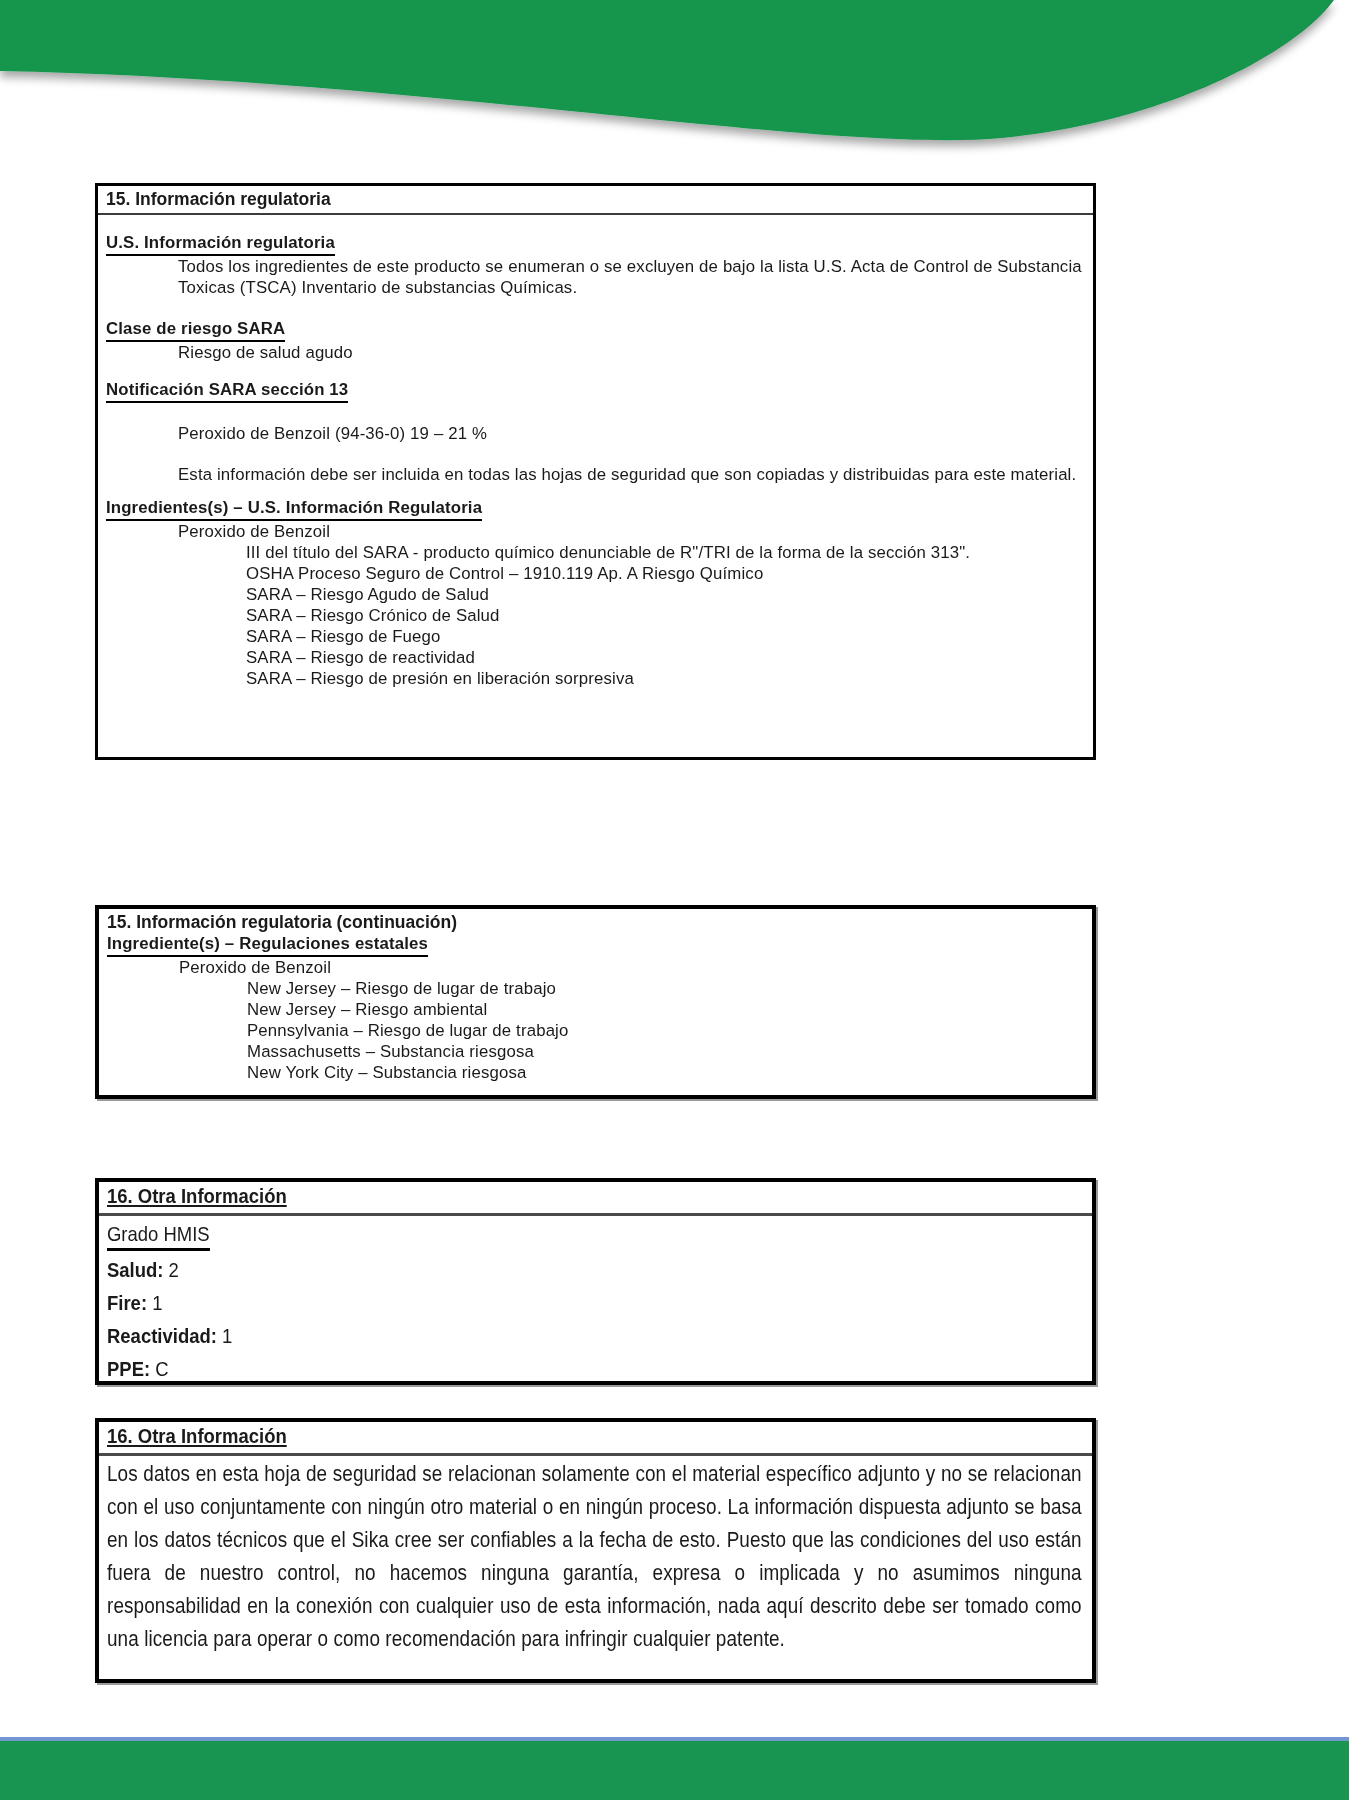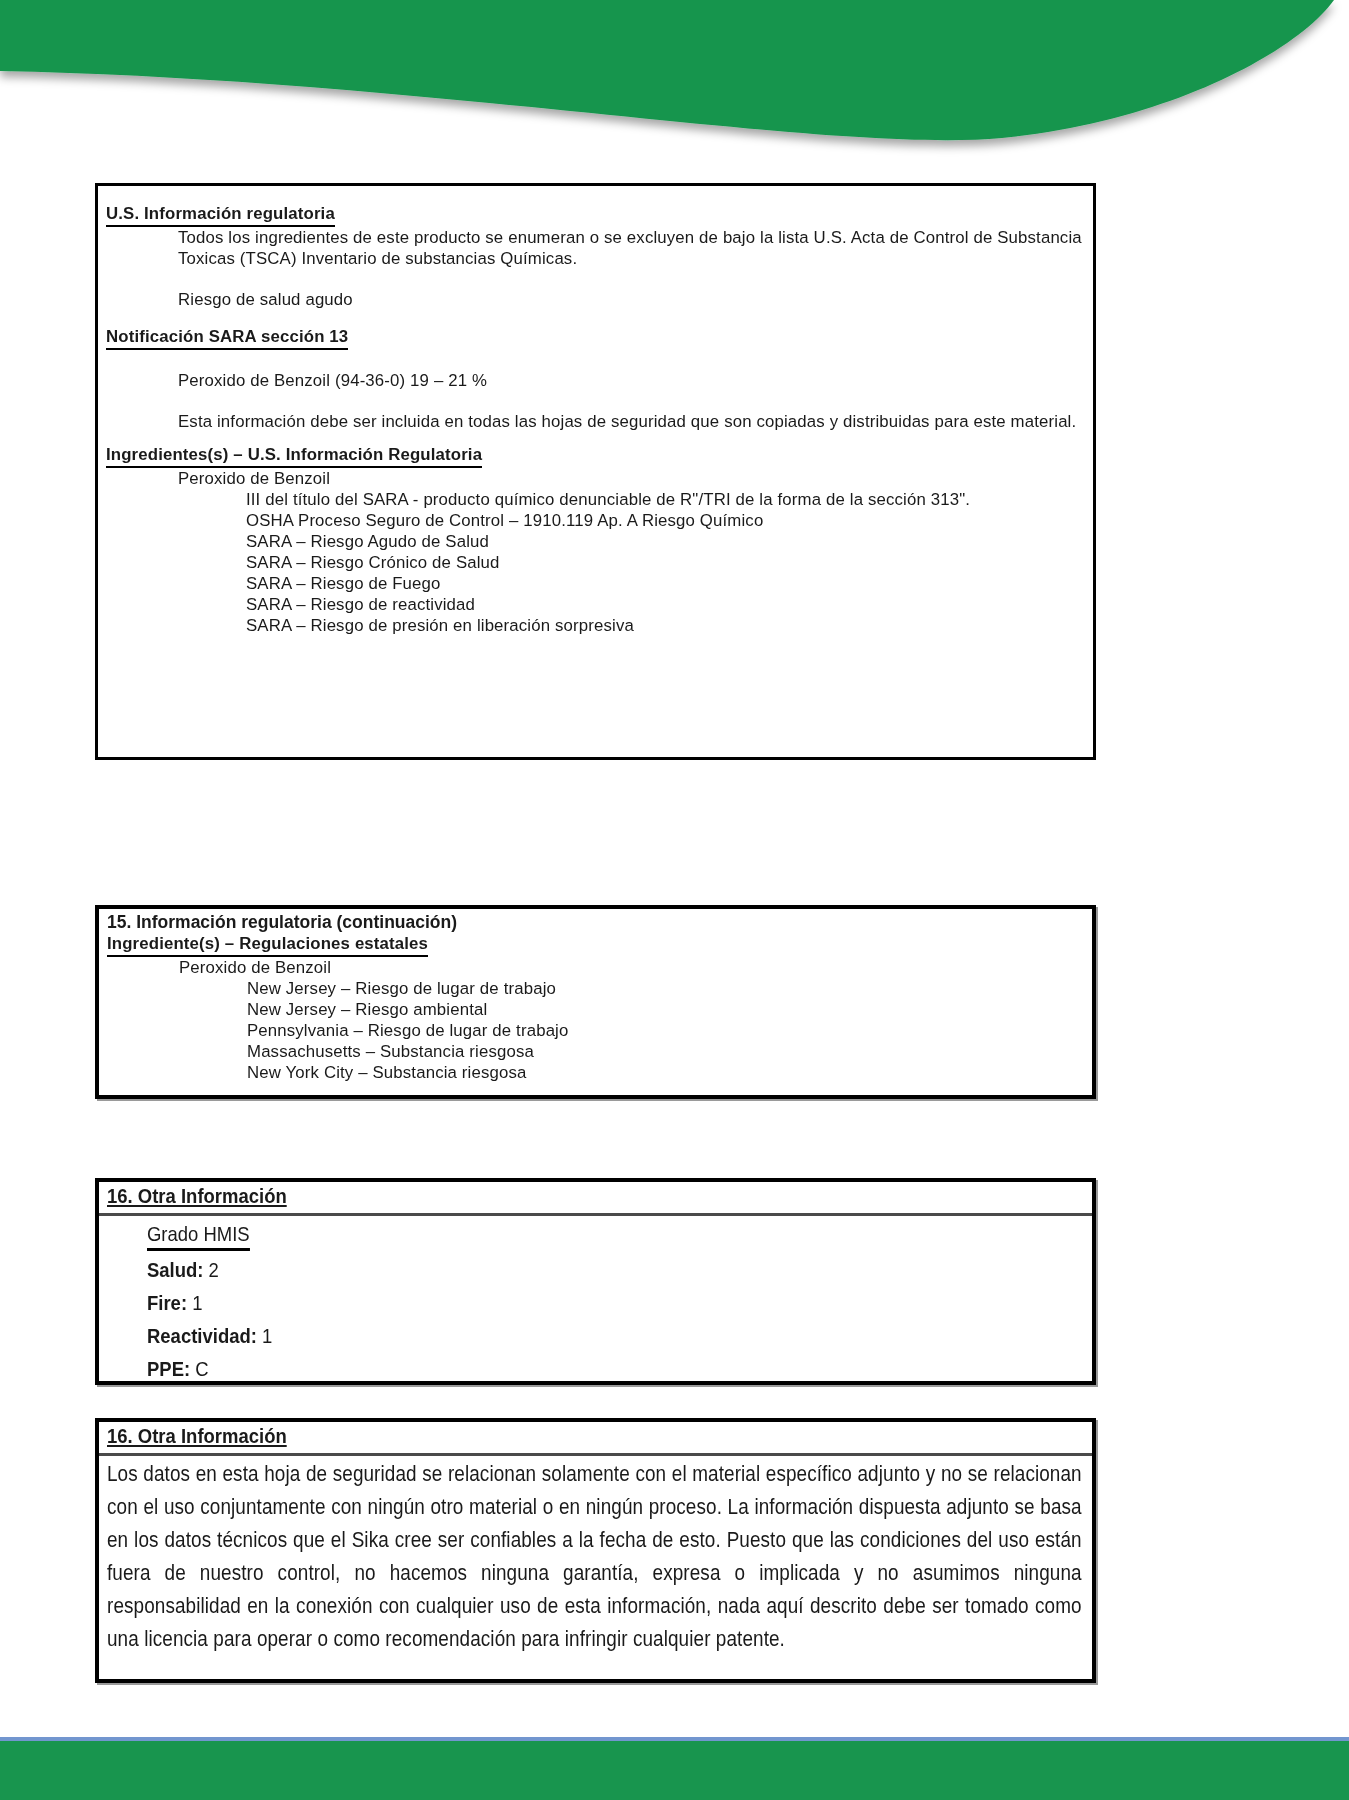--- a/index.html
+++ b/index.html
@@ -69,24 +69,26 @@
       <defs>
         <filter id="waveShadow" x="-10%" y="-10%" width="120%" height="140%">
           <feDropShadow dx="0" dy="6" stdDeviation="5" flood-color="#000000" flood-opacity="0.35"></feDropShadow>
         </filter>
       </defs>
       <path id="wavePath" filter="url(#waveShadow)" d="M0,0 L1334,0 C1300,48 1175,121 1002,138 C830,154 420,79 0,71 Z" fill="#18954E"></path>
     </svg>
   </div>
 
   <div class="secbox" style="top:183px;height:577px;">
+    <div class="sec-titlebar">15. Información regulatoria</div>
     <div class="sec-body">
       <div><span class="uh">U.S. Información regulatoria</span></div>
       <div class="ind1 para">Todos los ingredientes de este producto se enumeran o se excluyen de bajo la lista U.S. Acta de Control de Substancia Toxicas (TSCA) Inventario de substancias Químicas.</div>
       <div class="sp20"></div>
+      <div><span class="uh">Clase de riesgo SARA</span></div>
       <div class="ind1">Riesgo de salud agudo</div>
       <div class="sp16"></div>
       <div><span class="uh">Notificación SARA sección 13</span></div>
       <div class="sp20"></div>
       <div class="ind1">Peroxido de Benzoil (94-36-0) 19 – 21 %</div>
       <div class="sp20"></div>
       <div class="ind1 para">Esta información debe ser incluida en todas las hojas de seguridad que son copiadas y distribuidas para este material.</div>
       <div class="sp12"></div>
       <div><span class="uh">Ingredientes(s) – U.S. Información Regulatoria</span></div>
       <div class="ind1">Peroxido de Benzoil</div>
@@ -110,21 +112,21 @@
       <div class="ind2">Pennsylvania – Riesgo de lugar de trabajo</div>
       <div class="ind2">Massachusetts – Substancia riesgosa</div>
       <div class="ind2">New York City – Substancia riesgosa</div>
     </div>
   </div>
 
   <div class="secbox heavy" style="top:1178px;height:207px;">
     <div class="sec16-titlebar">
       <div class="narrowwrap ntitle">16. Otra Información</div>
     </div>
-    <div style="padding:2px 10px 2px 8px;margin-left:40px;">
+    <div style="padding:2px 10px 2px 8px;">
       <div class="narrowwrap">
         <div><span class="hmis-h">Grado HMIS</span></div>
         <div class="nline"><span class="nlabel">Salud:</span><span> 2</span></div>
         <div class="nline"><span class="nlabel">Fire:</span><span> 1</span></div>
         <div class="nline"><span class="nlabel">Reactividad:</span><span> 1</span></div>
         <div class="nline"><span class="nlabel">PPE:</span><span> C</span></div>
       </div>
     </div>
   </div>
 

